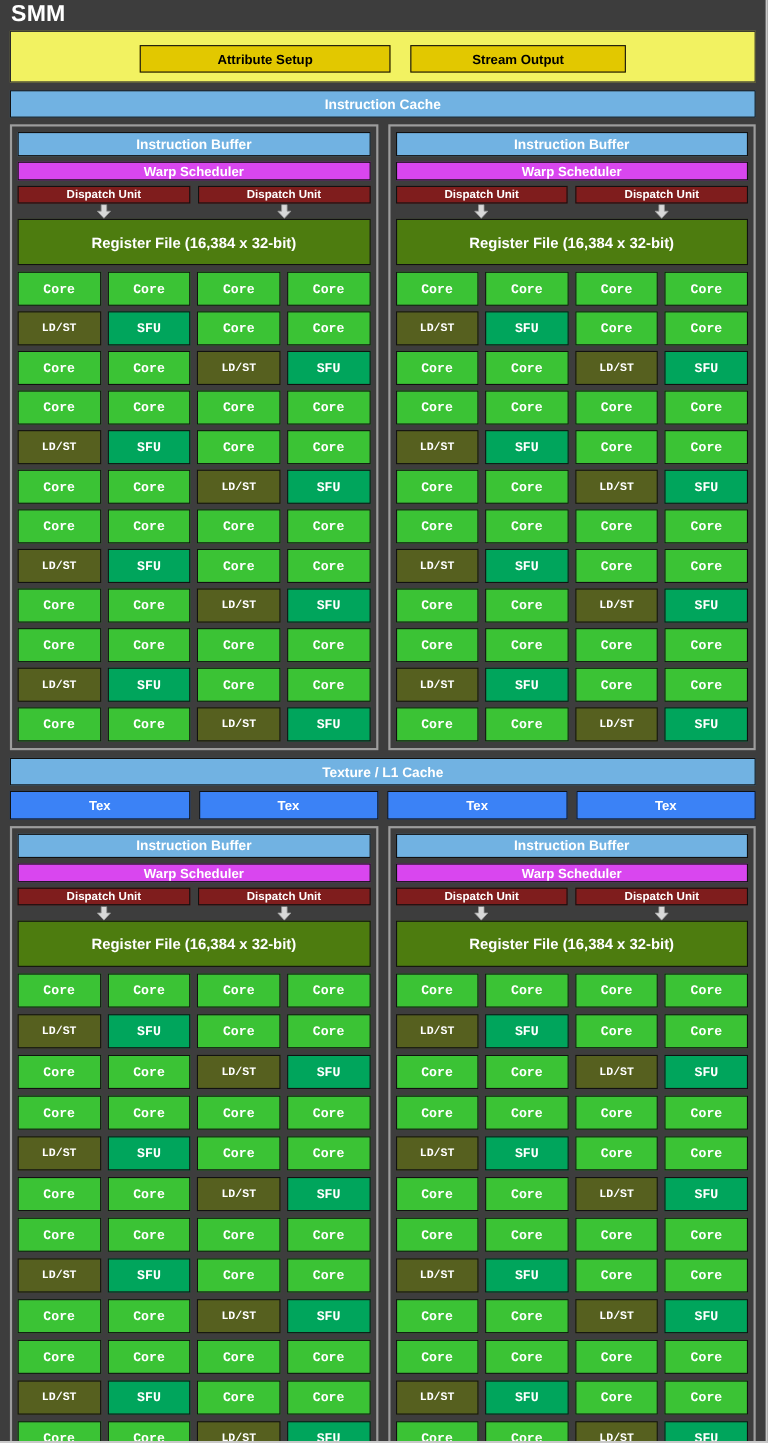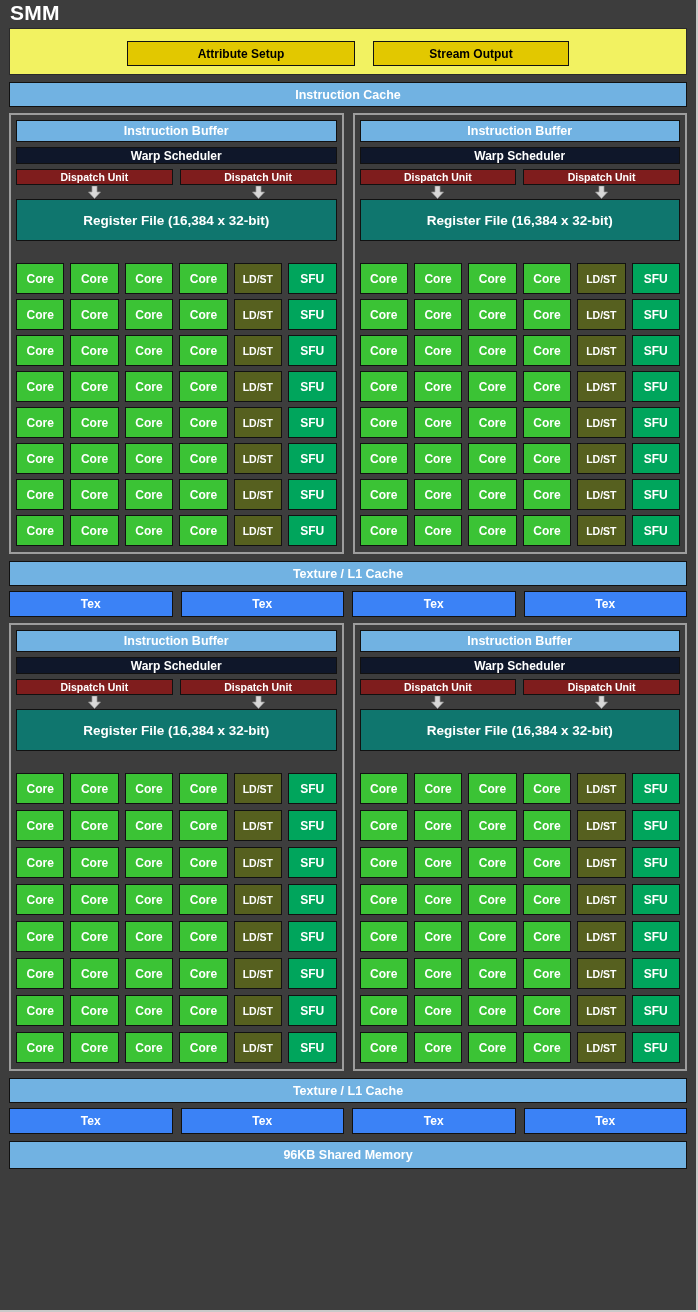--- a/index.html
+++ b/index.html
@@ -109,21 +109,21 @@
     background: #71b2e2;
     border: 1px solid #111;
     color: #fff;
     font-size: 12.5px;
     font-weight: bold;
     height: 22px;
     display: flex; align-items: center; justify-content: center;
   }
   .warp {
     margin-top: 5px;
-    background: #0f172a;
+    background: #d946ef;
     border: 1px solid #111;
     color: #fff;
     font-size: 12px;
     font-weight: bold;
     height: 17px;
     display: flex; align-items: center; justify-content: center;
   }
   .disp-row { display: flex; gap: 7px; margin-top: 5px; }
   .disp {
     flex: 1;
@@ -132,35 +132,36 @@
     color: #fff;
     font-size: 10.5px;
     font-weight: bold;
     height: 16px;
     display: flex; align-items: center; justify-content: center;
   }
   .arrow-row { display: flex; gap: 7px; height: 14px; }
   .arrow-cell { flex: 1; display: flex; align-items: center; justify-content: center; }
 
   .regfile {
-    background: #0f766e;
+    background: #4d7c0f;
     border: 1px solid #111;
     color: #fff;
     font-size: 13.5px;
     font-weight: bold;
     height: 42px;
     display: flex; align-items: center; justify-content: center;
     margin-top: 0px;
   }
 
   .core-grid {
     display: grid;
-    grid-template-columns: repeat(6, 1fr);
+    grid-template-columns: repeat(4, 1fr);
     gap: 5px 6px;
-    margin-top: 22px;
+    margin-top: 6px;
+    font-family: Liberation Mono, monospace;
   }
   .core-grid.tall { gap: 6px 6px; }
   .cell {
     border: 1px solid #111;
     color: #fff;
     font-weight: bold;
     height: 31px;
     display: flex; align-items: center; justify-content: center;
   }
   .core-grid.tall .cell { height: 31px; }

